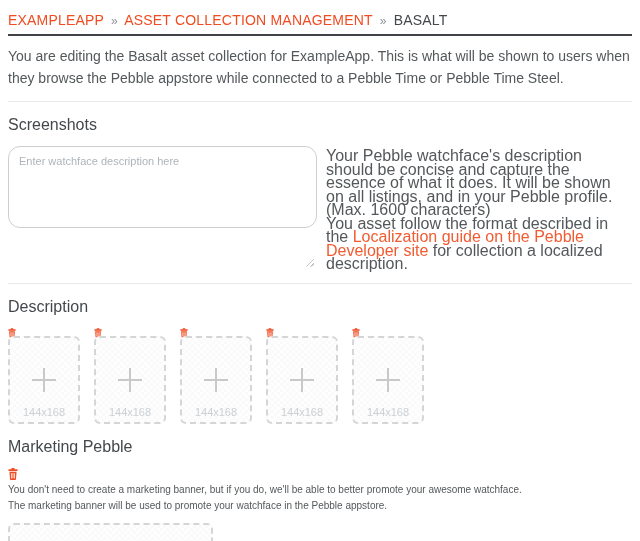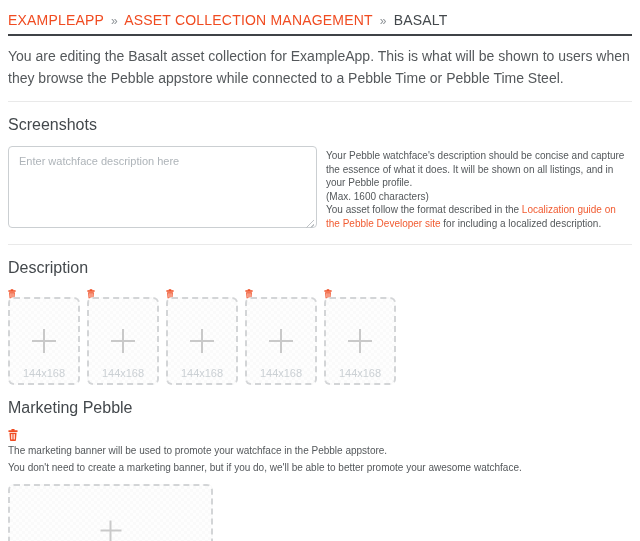--- a/index.html
+++ b/index.html
@@ -32,45 +32,45 @@
   h2.section-title {
     font-size: 16px; font-weight: 400; color: #43484c;
     margin: 14px 0 12px 0;
   }
 
   
   .desc-row { display: flex; gap: 9px; }
   .textarea-wrap { position: relative; }
   textarea.desc-input {
     width: 309px; height: 82px;
-    border: 1px solid #cbcfd2; border-radius: 4px;
+    border: 1px solid #cbcfd2; border-radius: 12px;
     padding: 8px 10px; resize: none; outline: none;
     font-family: "Liberation Sans", sans-serif;
     font-size: 11px; color: #333; background: #fff;
   }
   textarea.desc-input::placeholder { color: #aeb4b9; }
   .resize-handle {
     position: absolute; right: 3px; bottom: 4px;
     width: 9px; height: 9px; pointer-events: auto; cursor: nwse-resize;
     background: repeating-linear-gradient(-45deg,
       transparent 0, transparent 2px, #bfc3c6 2px, #bfc3c6 3px);
     clip-path: polygon(100% 0, 100% 100%, 0 100%);
   }
   .help {
-    width: 314px; font-size: 10px; line-height: 13.5px;
+    width: 314px; font-size: 16px; line-height: 13.5px;
     color: #54585b; padding-top: 3px;
   }
   .text-link { color: #f15b31; cursor: pointer; }
 
   
   .upload-label {
     font-size: 10px; font-weight: 700; color: #43484c;
     margin: 0 0 3px 0; display: flex; align-items: center; gap: 4px;
   }
-  .slots { display: flex; gap: 7px; margin-top: 2px; }
+  .slots { display: flex; gap: 14px; margin-top: 2px; }
   .slot { position: relative; padding-top: 8px; }
   .trash-btn { display: inline-block; line-height: 0; cursor: pointer; color: #f04b21; }
   .slot > .trash-btn { position: absolute; top: 0; left: 0; }
 
   .upload-box {
     position: relative; cursor: pointer;
     border: 2px dashed #d3d5d7; border-radius: 6px;
     background-color: #fefefe;
     background-image:
       linear-gradient(45deg, #fafafa 25%, transparent 25%, transparent 75%, #fafafa 75%),
@@ -130,21 +130,21 @@
   <h2 class="section-title">Screenshots</h2>
 
   <div class="desc-row">
     <div class="textarea-wrap">
       <textarea class="desc-input" placeholder="Enter watchface description here" style=""></textarea>
       <div class="resize-handle"></div>
     </div>
     <div class="help">
       <div>Your Pebble watchface's description should be concise and capture the essence of what it does. It will be shown on all listings, and in your Pebble profile.</div>
       <div>(Max. 1600 characters)</div>
-      <div><span>You asset follow the format described in the </span><span class="text-link">Localization guide on the Pebble Developer site</span><span> for including a localized description.</span></div>
+      <div><span>You asset follow the format described in the </span><span class="text-link">Localization guide on the Pebble Developer site</span><span> for collection a localized description.</span></div>
     </div>
   </div>
 
   <hr class="light">
 
   <h2 class="section-title">Description</h2>
 
   <div class="slots">
     <div class="slot">
       <span class="trash-btn"><svg width="8" height="10">
@@ -192,20 +192,20 @@
       </div>
     </div>
   </div>
 
   <h2 class="section-title">Marketing Pebble</h2>
   <div class="upload-label">
     <span class="trash-btn"><svg width="10" height="12">
           <use href="#trash"></use>
         </svg></span>
   </div>
+  <p class="mk-text">You don't need to create a marketing banner, but if you do, we'll be able to better promote your awesome watchface.</p>
   <p class="mk-text">The marketing banner will be used to promote your watchface in the Pebble appstore.</p>
-  <p class="mk-text">You don't need to create a marketing banner, but if you do, we'll be able to better promote your awesome watchface.</p>
 
   <div class="upload-box banner">
     <span class="plus-icon"></span>
   </div>
 
 </div>
 
 </body></html>

